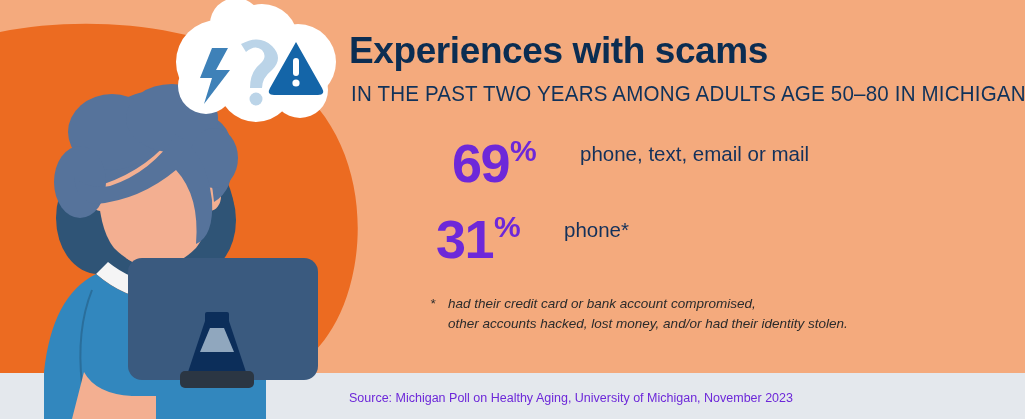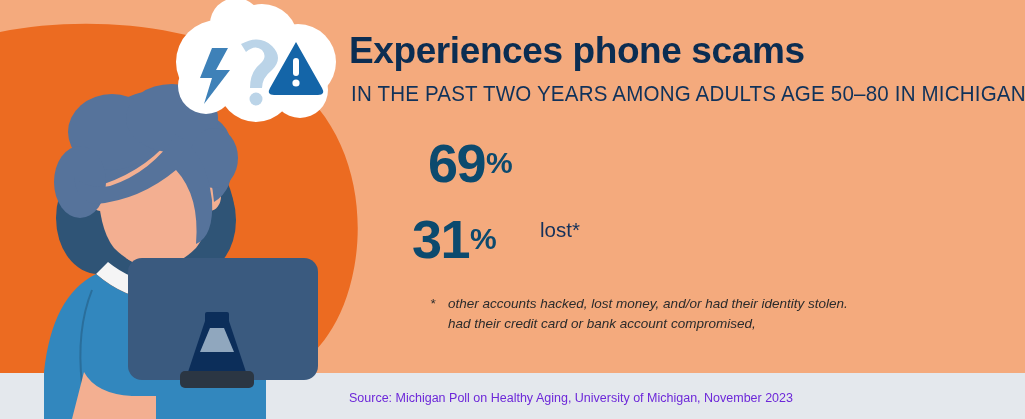--- a/index.html
+++ b/index.html
@@ -87,25 +87,26 @@
   .stat {
     position: absolute;
     display: flex;
     align-items: flex-start;
   }
   .stat-1 { left: 428px; top: 136px; }
   .stat-2 { left: 412px; top: 212px; }
 
   .stat-figure {
     display: flex;
-    align-items: center;
-    color: #0c4a6e;
+    align-items: flex-start;
+    color: #6d28d9;
     line-height: 1;
     width: 128px;
     flex: 0 0 128px;
+    margin-left: 24px;
   }
   .stat-number {
     font-size: 54px;
     font-weight: bold;
     letter-spacing: -1.5px;
   }
   .stat-pct {
     font-size: 30px;
     font-weight: bold;
     margin-left: 1px;
@@ -233,45 +234,46 @@
       <g>
         <path d="M296 42 L322 88 Q326 95, 318 95 L274 95 Q266 95, 270 88 Z" fill="#1465A8"></path>
         <rect x="293" y="58" width="6" height="18" rx="3" fill="#FFFFFF"></rect>
         <circle cx="296" cy="83" r="3.6" fill="#FFFFFF"></circle>
       </g>
     </g>
   </svg>
 
   <div class="content">
 
-    <div class="title">Experiences phone scams</div>
+    <div class="title">Experiences with scams</div>
     <div class="subtitle">IN THE PAST TWO YEARS AMONG ADULTS AGE 50–80 IN MICHIGAN</div>
 
     <div class="stat stat-1">
       <div class="stat-figure">
         <span class="stat-number">69</span>
         <span class="stat-pct">%</span>
       </div>
       <div class="stat-label">
+        <span class="line">phone, text, email or mail</span>
       </div>
     </div>
 
     <div class="stat stat-2">
       <div class="stat-figure">
         <span class="stat-number">31</span>
         <span class="stat-pct">%</span>
       </div>
       <div class="stat-label">
-        <span class="line">lost*</span>
+        <span class="line">phone*</span>
       </div>
     </div>
 
     <div class="footnote">
       <span class="footnote-star">*</span>
       <span class="footnote-lines">
+        <span class="line">had their credit card or bank account compromised,</span>
         <span class="line">other accounts hacked, lost money, and/or had their identity stolen.</span>
-        <span class="line">had their credit card or bank account compromised,</span>
       </span>
     </div>
 
     <div class="source">Source: Michigan Poll on Healthy Aging, University of Michigan, November 2023</div>
   </div>
 </div>
 
 </body></html>

